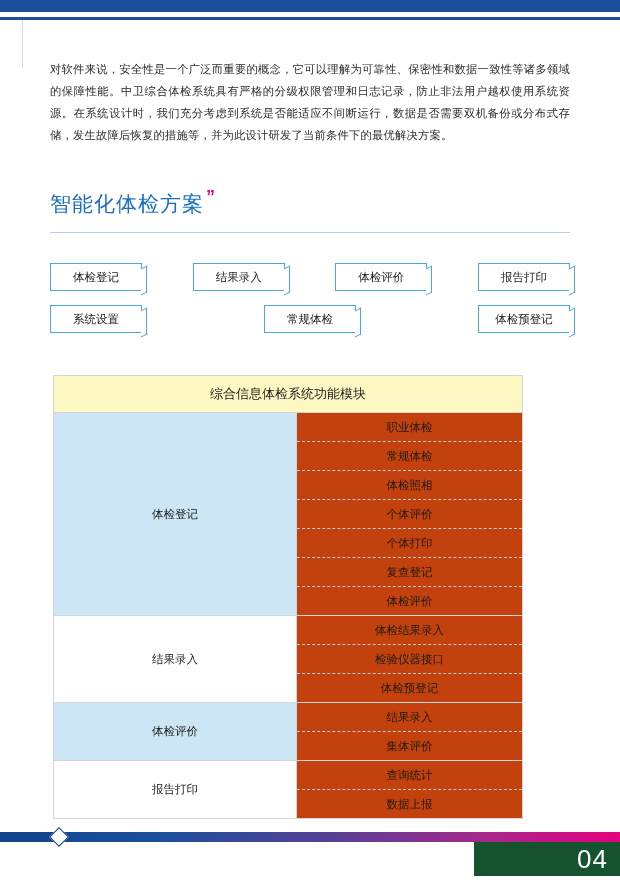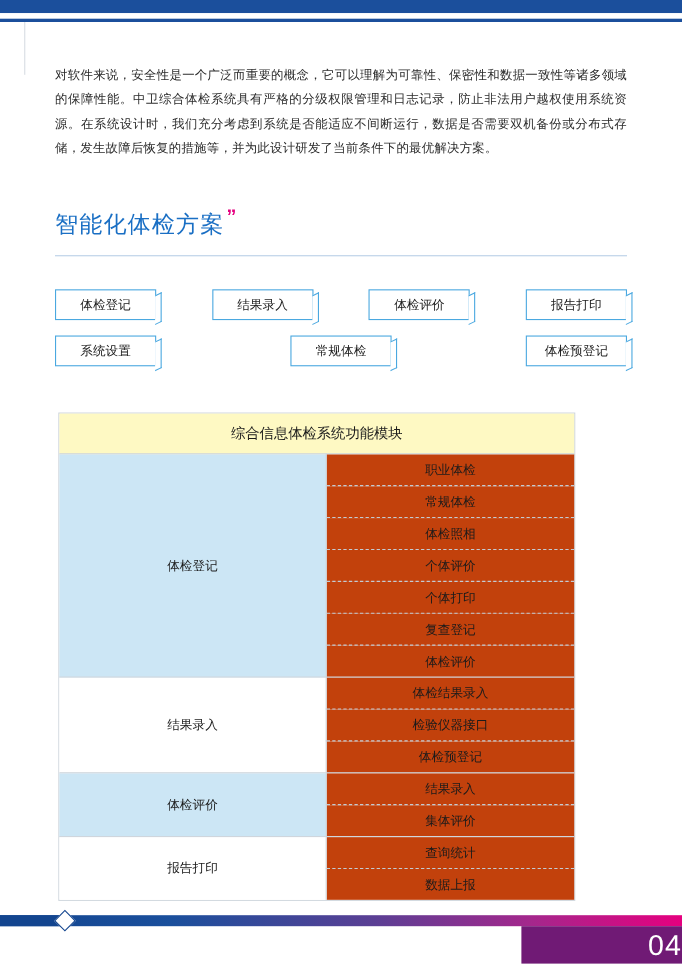--- a/index.html
+++ b/index.html
@@ -207,24 +207,25 @@
     border: 1px solid #13458f;
     transform: rotate(45deg);
     box-sizing: border-box;
   }
   .page-num-band {
     position: absolute;
     right: 0;
     top: 22px;
     width: 146px;
     height: 34px;
-    background: #701a75;
+    background: #14532d;
     display: flex;
     align-items: center;
     justify-content: flex-end;
+    padding-right: 12px;
     box-sizing: border-box;
   }
   .page-num {
     color: #ffffff;
     font-size: 26px;
     letter-spacing: 1px;
     line-height: 26px;
   }
 </style>
 </head>

